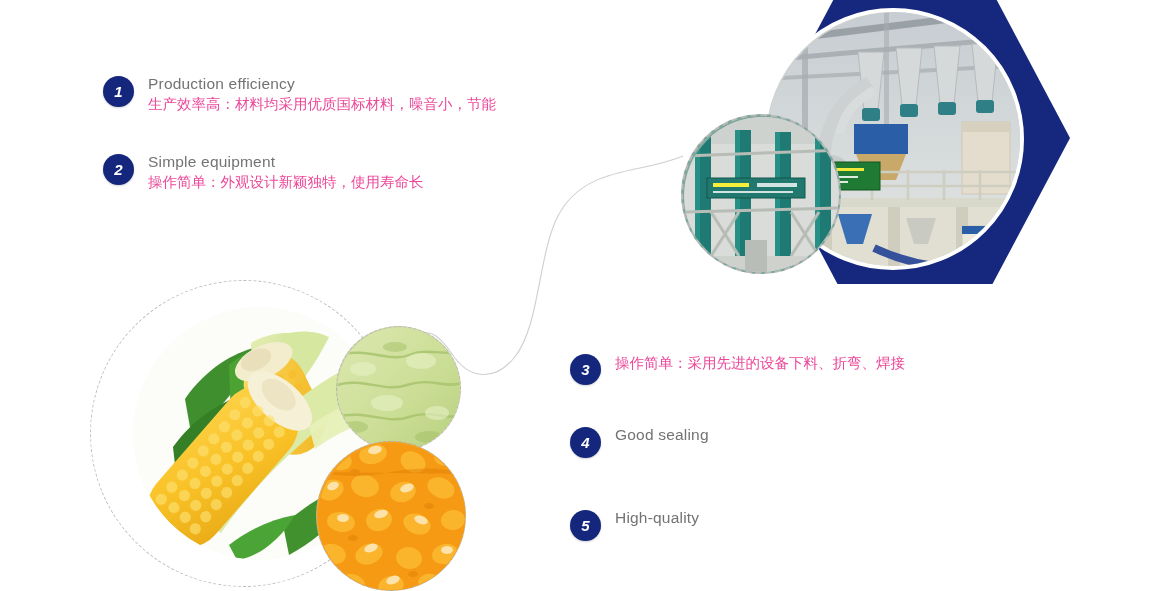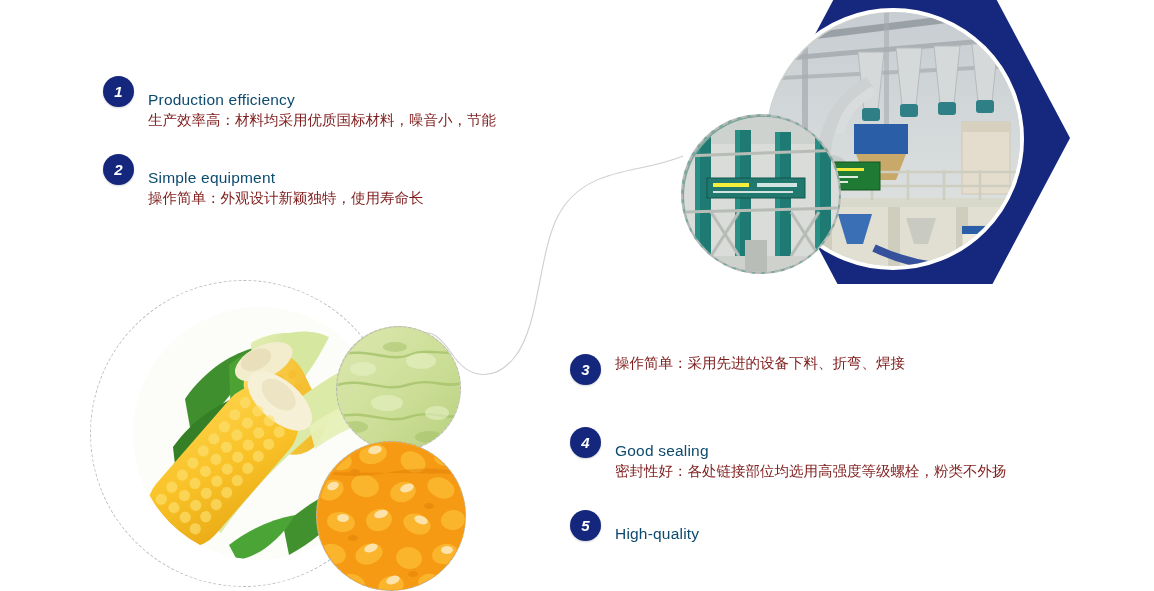--- a/index.html
+++ b/index.html
@@ -22,29 +22,28 @@
     font-size:15px;
     font-weight:600;
     display:flex;align-items:center;justify-content:center;
     flex:0 0 auto;
     line-height:1;
     margin-top:2px;
     box-shadow:0 1px 2px rgba(0,0,0,.18);
   }
   .ftext{margin-left:14px;}
   .ftitle{
-    color:#0c4a6e;
+    color:#737373;
     font-size:15.5px;
     line-height:19px;
     letter-spacing:.2px;
     white-space:nowrap;
-    margin-top:16px;
   }
   .fdesc{
-    color:#7f1d1d;
+    color:#ec4899;
     font-size:14.5px;
     line-height:21px;
     margin-top:1px;
     white-space:nowrap;
   }
 
   
   #feat-1{left:103px;top:74px;}
   #feat-2{left:103px;top:152px;}
   
@@ -474,21 +473,20 @@
     <div class="badge">3</div>
     <div class="ftext">
       <div class="fdesc">操作简单：采用先进的设备下料、折弯、焊接</div>
     </div>
   </div>
 
   <div class="feature" id="feat-4">
     <div class="badge">4</div>
     <div class="ftext">
       <div class="ftitle">Good sealing</div>
-      <div class="fdesc">密封性好：各处链接部位均选用高强度等级螺栓，粉类不外扬</div>
     </div>
   </div>
 
   <div class="feature" id="feat-5">
     <div class="badge">5</div>
     <div class="ftext">
       <div class="ftitle">High-quality</div>
     </div>
   </div>
 

